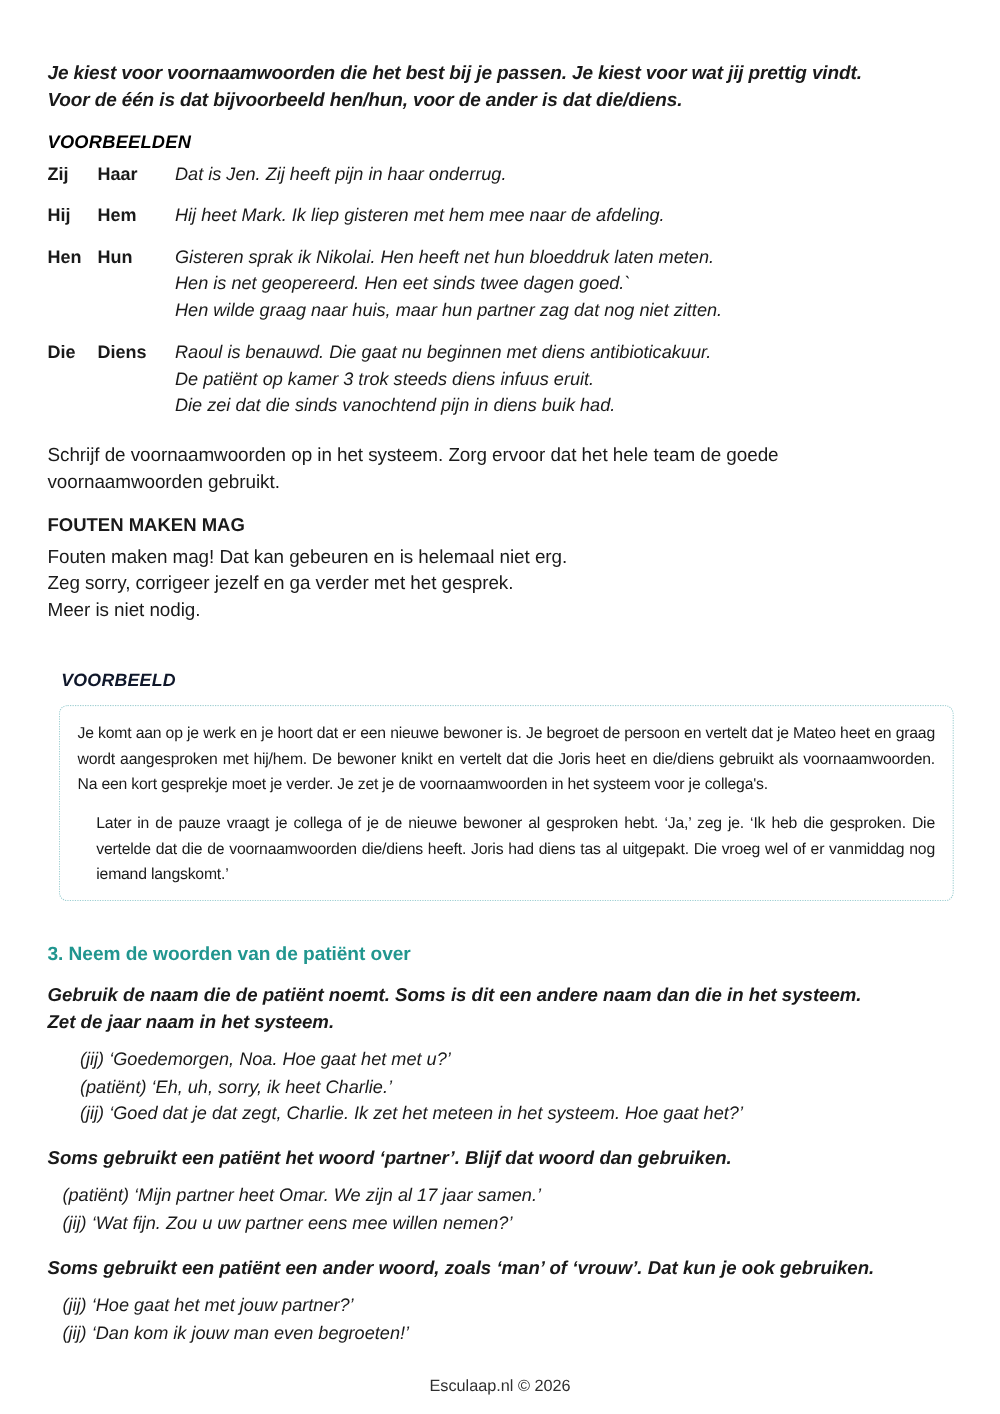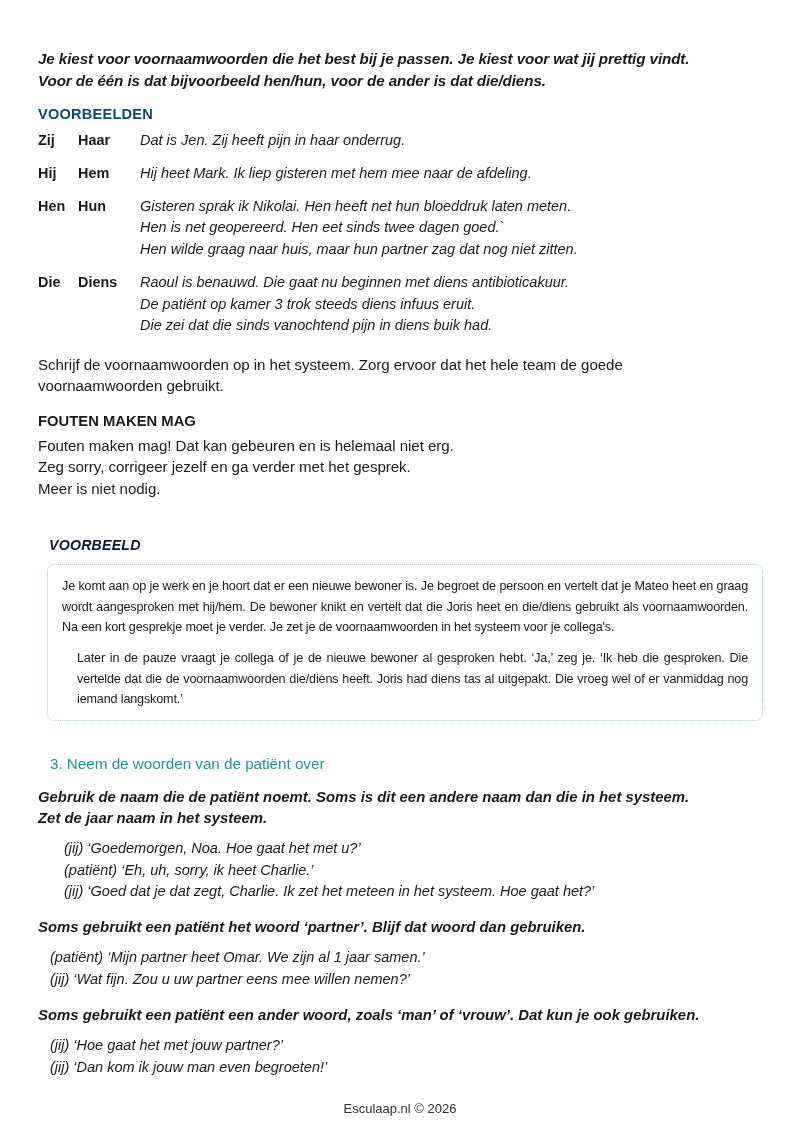--- a/index.html
+++ b/index.html
@@ -30,22 +30,23 @@
     font-weight: bold;
     font-style: italic;
     font-size: 15.2px;
     line-height: 1.45;
     letter-spacing: -0.1px;
     margin: 5px 0 0 0;
   }
   .lead div { white-space: nowrap; }
 
   .teal-label {
-    color: #0c4a6e;
-    font-weight: bold;
+    color: #000000;
+    font-weight: bold;
+    font-style: italic;
     font-size: 14.6px;
     letter-spacing: 0.2px;
     margin: 14px 0 8px 0;
   }
 
   
   .pron-table {
     margin: 0 0 0 0;
     border-collapse: collapse;
   }
@@ -115,23 +116,23 @@
     line-height: 1.62;
     text-align: justify;
     margin: 0;
     letter-spacing: -0.15px;
   }
   .callout-p + .callout-p { margin-top: 11px; margin-left: 15px; }
 
   
   .section-head {
     color: #21968f;
-    font-weight: normal;
+    font-weight: bold;
     font-size: 15.3px;
-    margin: 34px 0 0 12px;
+    margin: 34px 0 0 0;
     letter-spacing: -0.05px;
   }
   .bold-italic-line {
     font-weight: bold;
     font-style: italic;
     font-size: 14.9px;
     line-height: 1.42;
     margin: 14px 0 0 0;
   }
   .bold-italic-line div { white-space: nowrap; }
@@ -236,21 +237,21 @@
     <div>(jij) ‘Goedemorgen, Noa. Hoe gaat het met u?’</div>
     <div>(patiënt) ‘Eh, uh, sorry, ik heet Charlie.’</div>
     <div>(jij) ‘Goed dat je dat zegt, Charlie. Ik zet het meteen in het systeem. Hoe gaat het?’</div>
   </div>
 
   <div class="bold-italic-line">
     <div>Soms gebruikt een patiënt het woord ‘partner’. Blijf dat woord dan gebruiken.</div>
   </div>
 
   <div class="dialog">
-    <div>(patiënt) ‘Mijn partner heet Omar. We zijn al 1 jaar samen.’</div>
+    <div>(patiënt) ‘Mijn partner heet Omar. We zijn al 17 jaar samen.’</div>
     <div>(jij) ‘Wat fijn. Zou u uw partner eens mee willen nemen?’</div>
   </div>
 
   <div class="bold-italic-line">
     <div>Soms gebruikt een patiënt een ander woord, zoals ‘man’ of ‘vrouw’. Dat kun je ook gebruiken.</div>
   </div>
 
   <div class="dialog">
     <div>(jij) ‘Hoe gaat het met jouw partner?’</div>
     <div>(jij) ‘Dan kom ik jouw man even begroeten!’</div>

